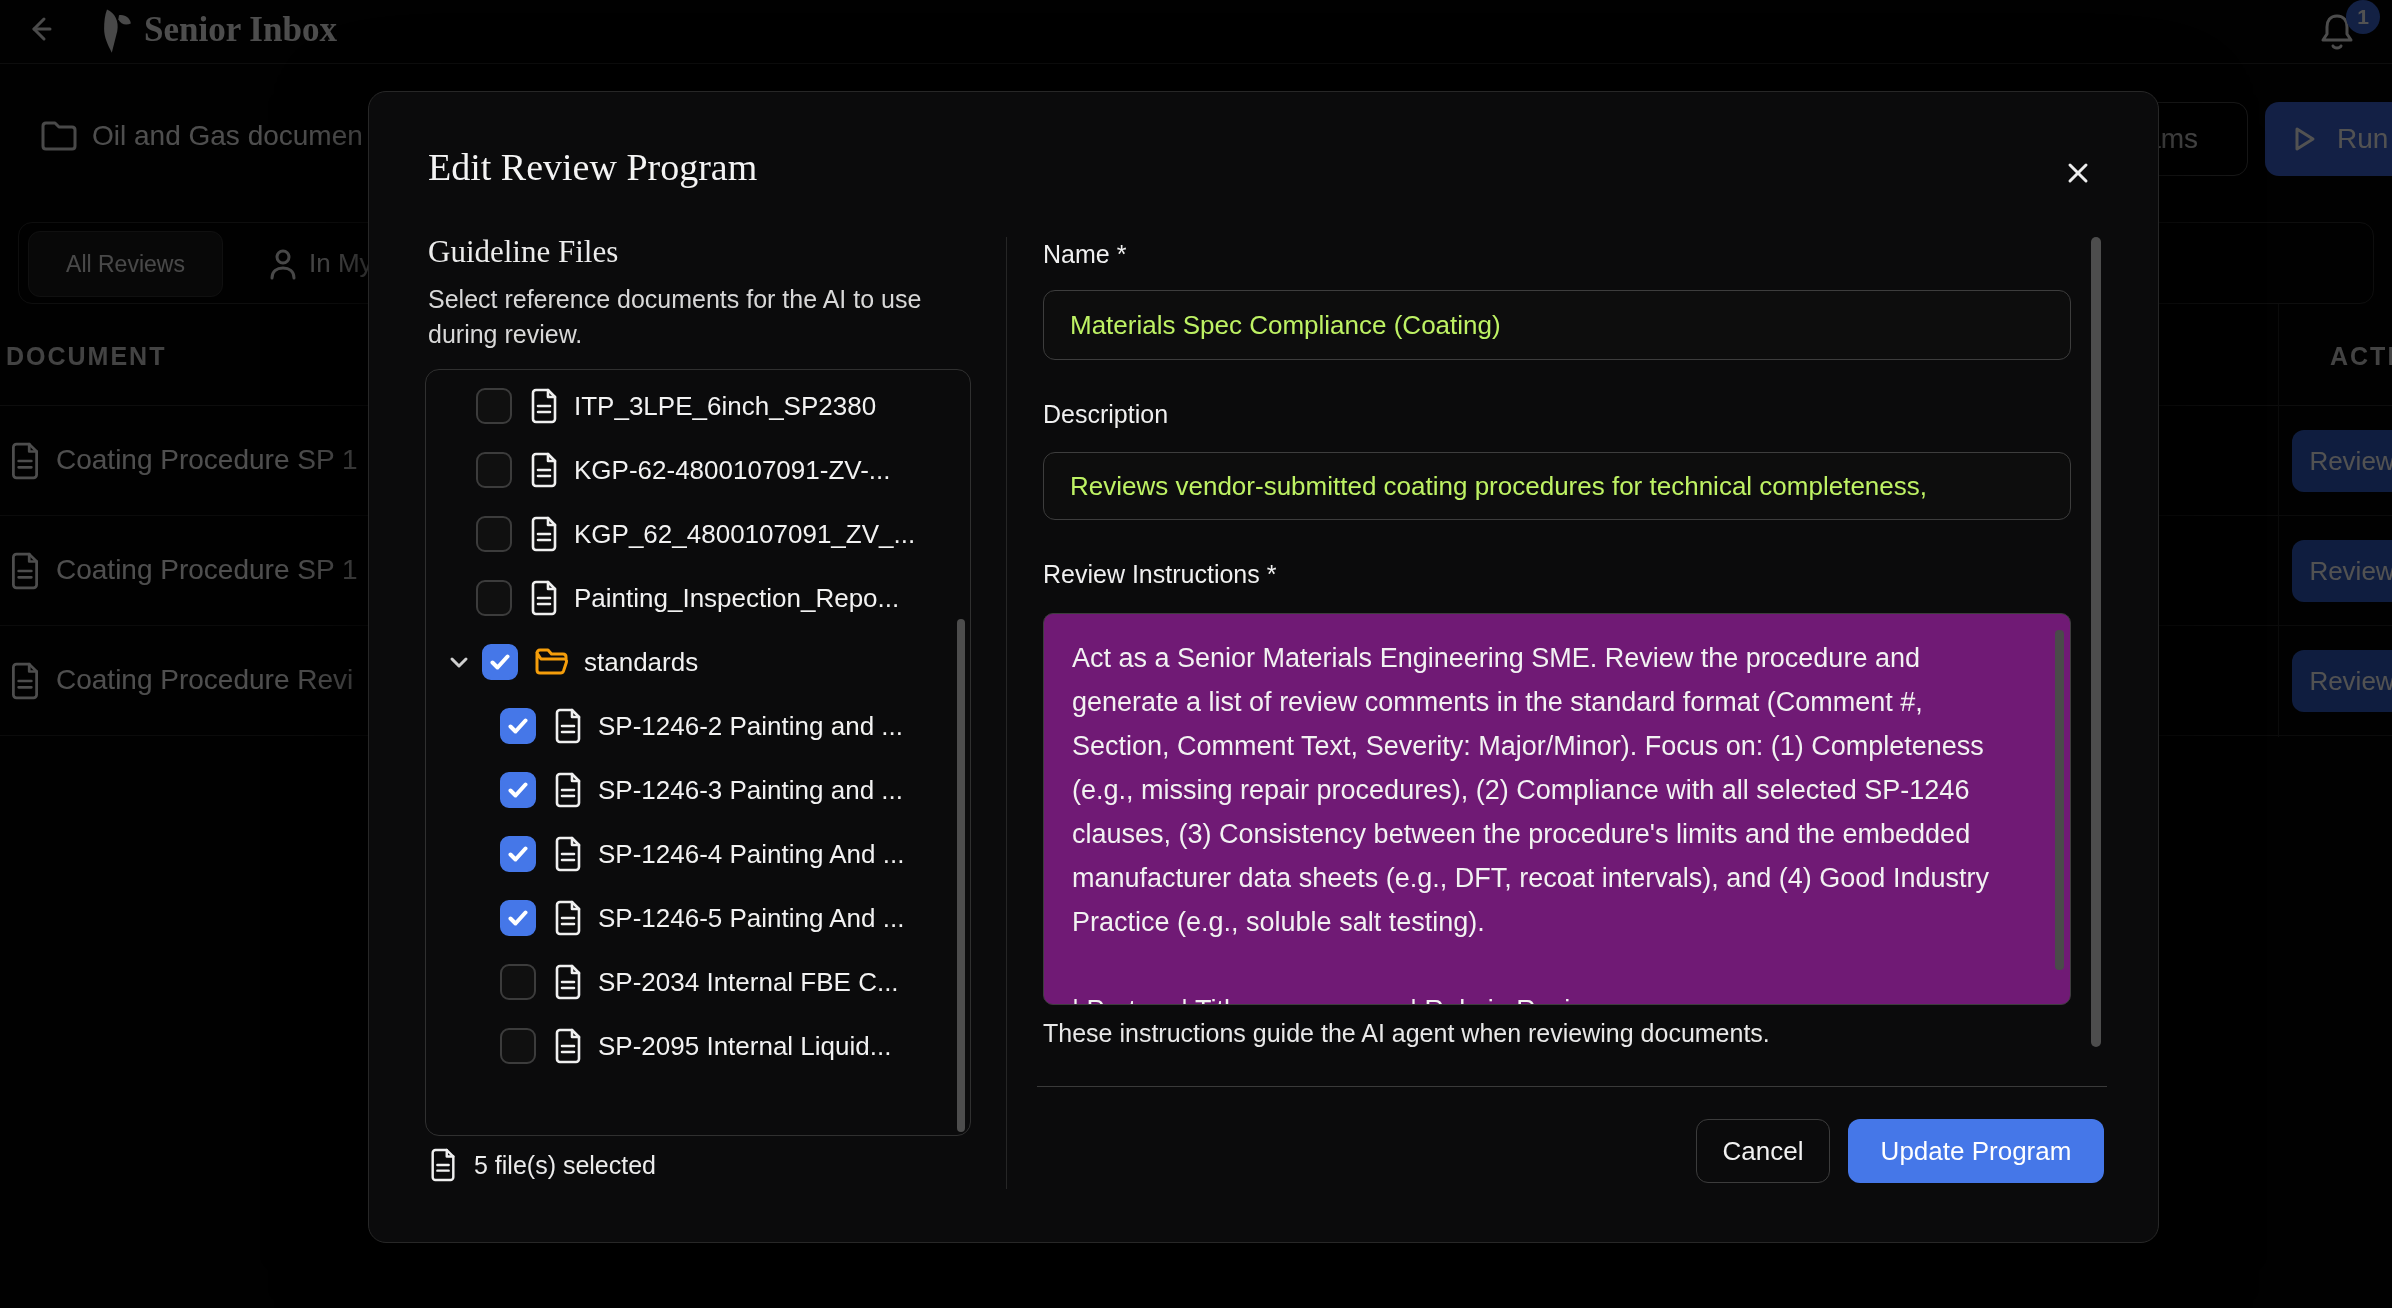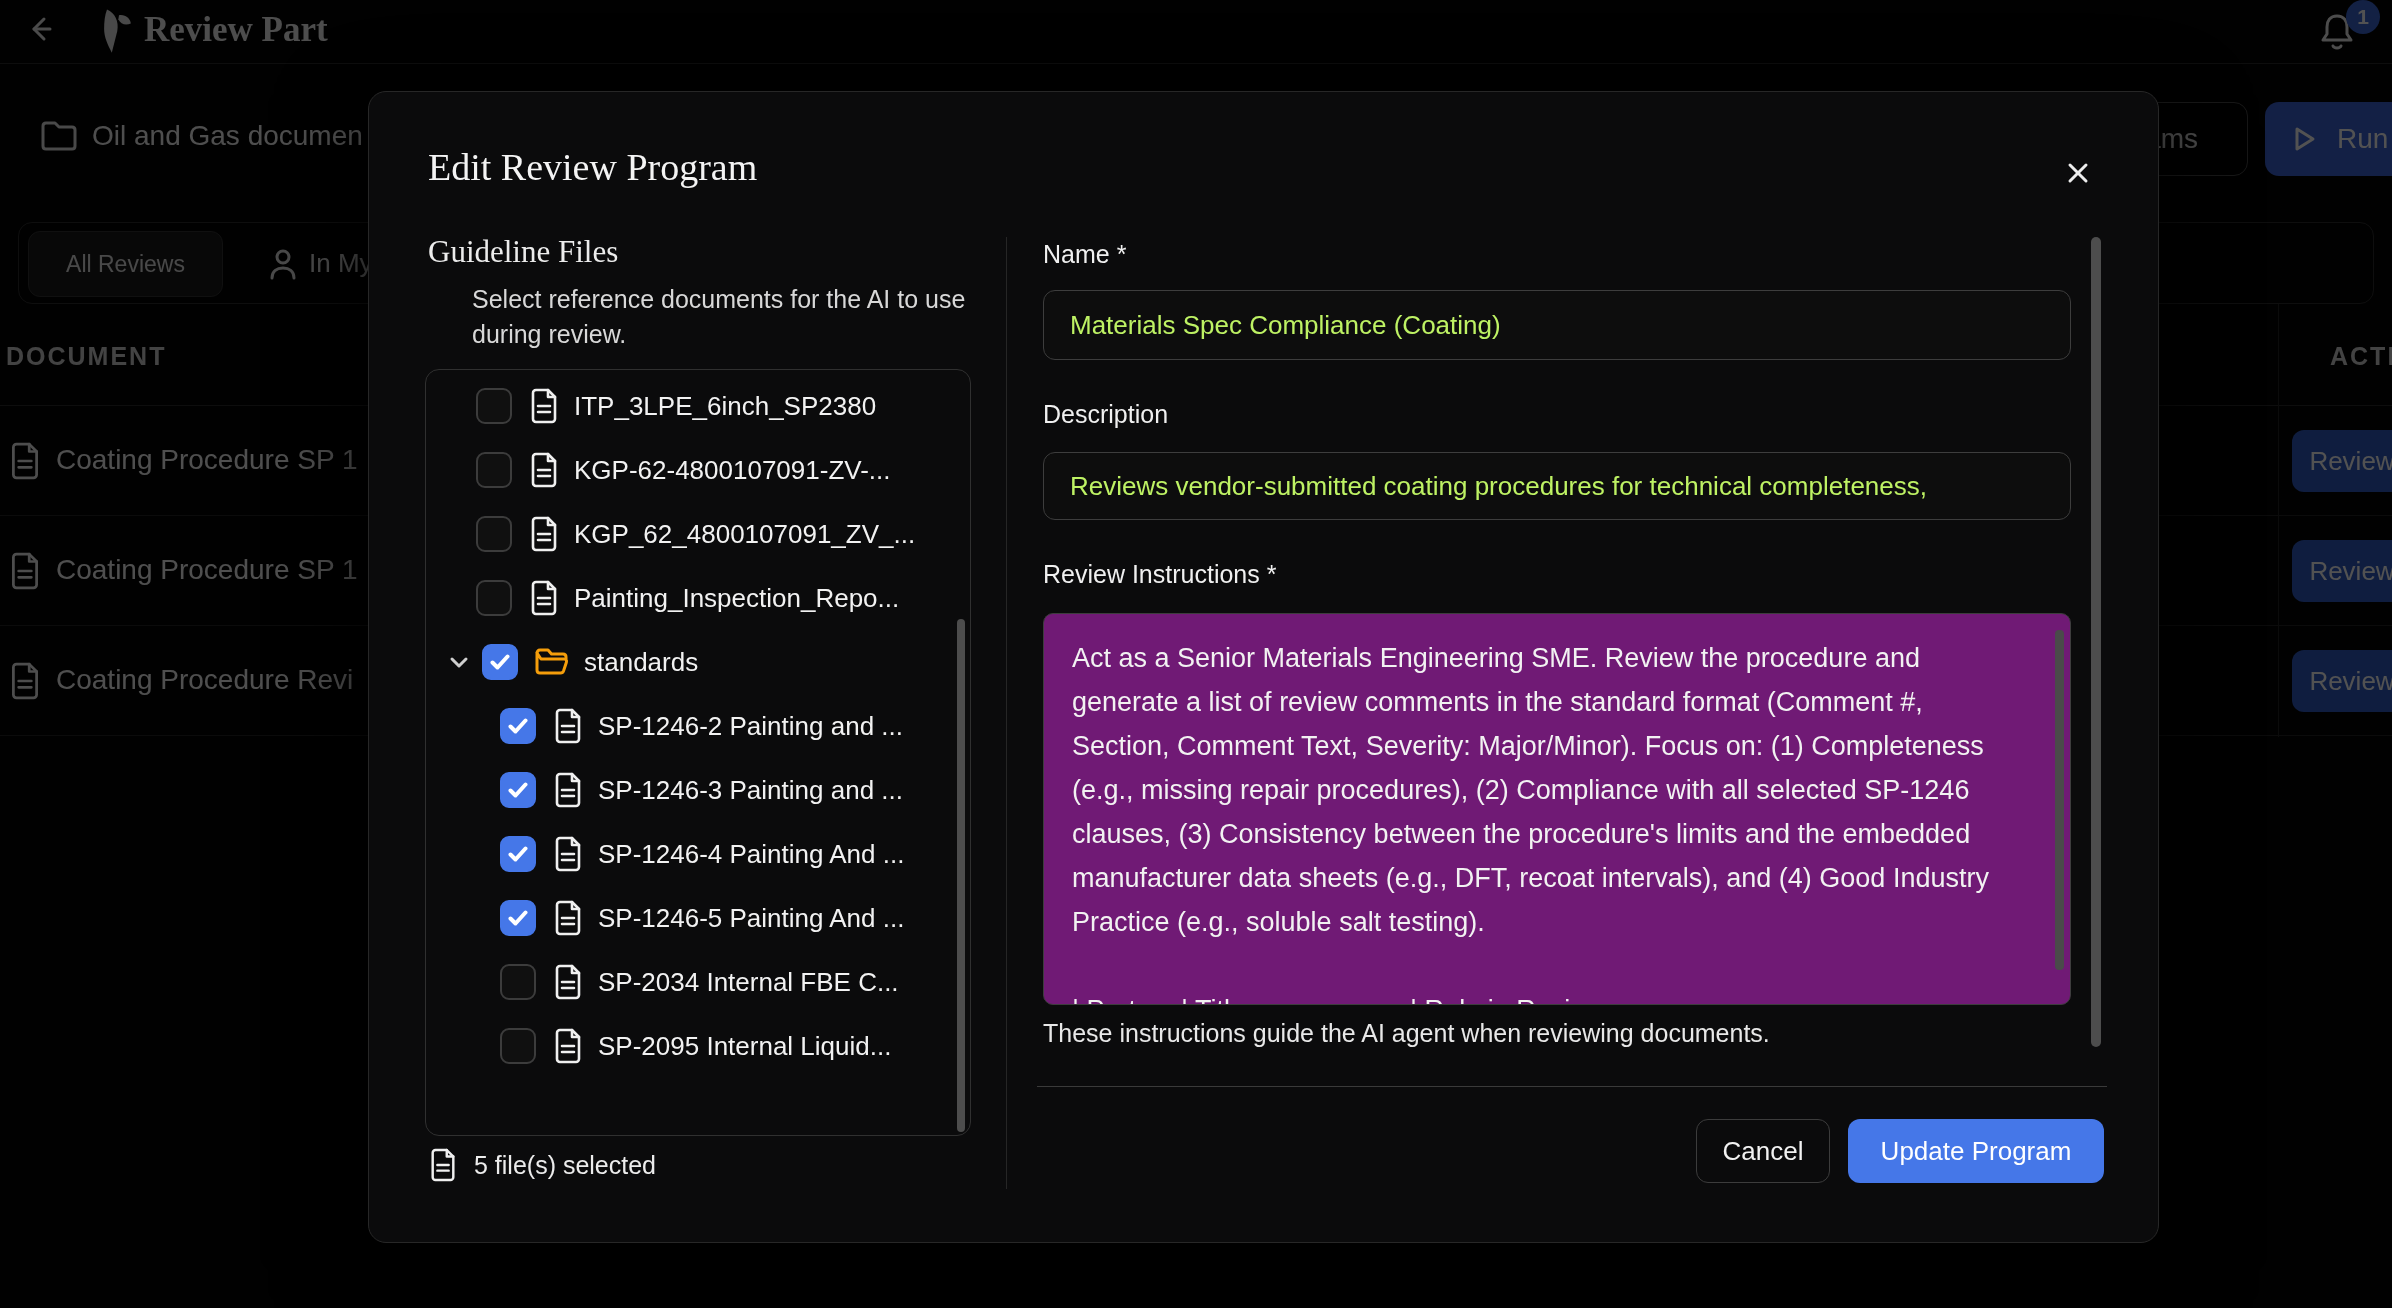--- a/index.html
+++ b/index.html
@@ -37,21 +37,21 @@
   .actions-divider { position:absolute; left:2278px; top:304px; height:433px; border-left:1px solid #242424; }
   
   .overlay { position:absolute; inset:0; background:rgba(0,0,0,0.68); }
   
   .modal { position:absolute; left:368px; top:91px; width:1791px; height:1152px; background:#0b0b0c; border:1px solid #272727; border-radius:18px; box-shadow:0 30px 90px rgba(0,0,0,.85); }
   .modal-title { position:absolute; left:59px; top:53px; font-family:"Liberation Serif","DejaVu Serif",serif; font-weight:400; font-size:38px; color:#f4f4f4; }
   .modal-close { position:absolute; left:1689px; top:61px; width:40px; height:40px; color:#ededed; cursor:pointer; }
   .col-divider { position:absolute; left:637px; top:145px; height:952px; border-left:1px solid #262626; }
   
   .gf-heading { position:absolute; left:59px; top:142px; font-family:"Liberation Serif","DejaVu Serif",serif; font-size:31px; font-weight:500; color:#ececec; }
-  .gf-desc { position:absolute; left:59px; top:190px; width:520px; font-size:25px; line-height:35px; color:#d8d8d8;margin-left:44px; }
+  .gf-desc { position:absolute; left:59px; top:190px; width:520px; font-size:25px; line-height:35px; color:#d8d8d8; }
   .tree-box { position:absolute; left:56px; top:277px; width:546px; height:767px; border:1px solid #303030; border-radius:14px; overflow:hidden; padding-top:4px; }
   .tree-row { position:relative; height:64px; display:flex; align-items:center; }
   .tree-row.lvl-0 { padding-left:20px; }
   .tree-row.lvl-1 { padding-left:50px; }
   .tree-row.lvl-2 { padding-left:74px; }
   .chevron { width:26px; height:26px; margin-right:10px; color:#cfcfcf; flex:0 0 auto; }
   .tree-row:not(.kind-folder) .chevron { display:none; }
   .cbx { width:36px; height:36px; border-radius:9px; border:2px solid #3c3c3c; margin-right:16px; flex:0 0 auto; display:flex; align-items:center; justify-content:center; background:#101010; }
   .tree-row.checked .cbx { background:#4577e8; border-color:#4577e8; }
   .cbx svg { width:24px; height:24px; display:none; }
@@ -85,21 +85,21 @@
   <div class="app">
     <div class="app-header">
       <svg class="back-arrow" viewBox="0 0 40 40" fill="none" stroke="currentColor" stroke-width="3" stroke-linecap="round" stroke-linejoin="round">
           <path d="M24 10 L14 20 L24 30"></path>
           <path d="M14 20 H30"></path>
         </svg>
       <svg class="logo-mark" viewBox="0 0 26 30" fill="#e2e2e2">
           <path d="M8 1c5 2.2 7.6 7.4 6.4 13.6L11 28c-2.6-5.2-4.8-9.6-4.8-14.8C6.2 9 6.6 4.4 8 1z"></path>
           <path d="M15.5 4.5c4-.6 7 2 7.4 5.2-3 1.4-6.4.6-7.8-2.6z"></path>
         </svg>
-      <div class="app-title">Review Part</div>
+      <div class="app-title">Senior Inbox</div>
       <svg class="bell" viewBox="0 0 42 44" fill="none" stroke="currentColor" stroke-width="3" stroke-linecap="round" stroke-linejoin="round">
           <path d="M21 6c-7 0-10 5-10 11v7l-4 6h28l-4-6v-7c0-6-3-11-10-11z"></path>
           <path d="M17 36c1 2.5 7 2.5 8 0"></path>
         </svg>
       <div class="bell-badge">1</div>
     </div>
 
     <div class="toolbar">
       <svg class="crumb-folder-icon" viewBox="0 0 38 34" fill="none" stroke="currentColor" stroke-width="3" stroke-linejoin="round">
           <path d="M3 8 C3 6 4 5 6 5 h9 l4 4 h13 c2 0 3 1 3 3 v16 c0 2-1 3-3 3 H6 c-2 0-3-1-3-3 z"></path>

